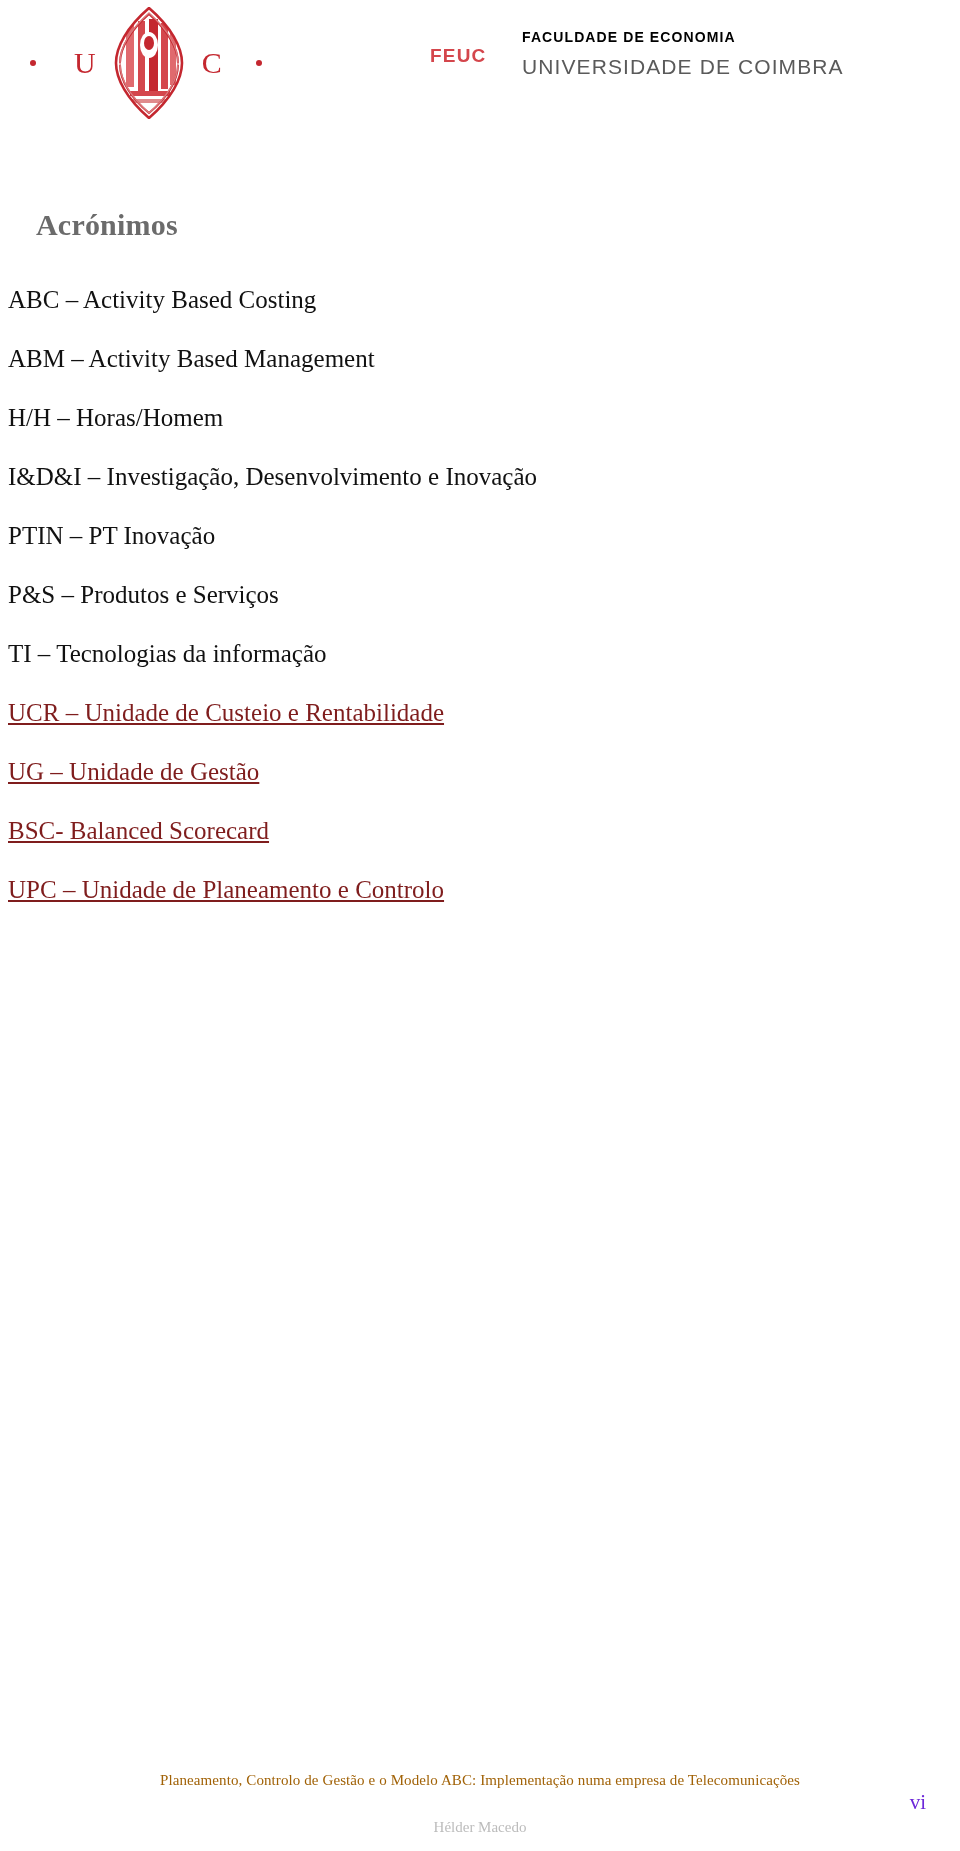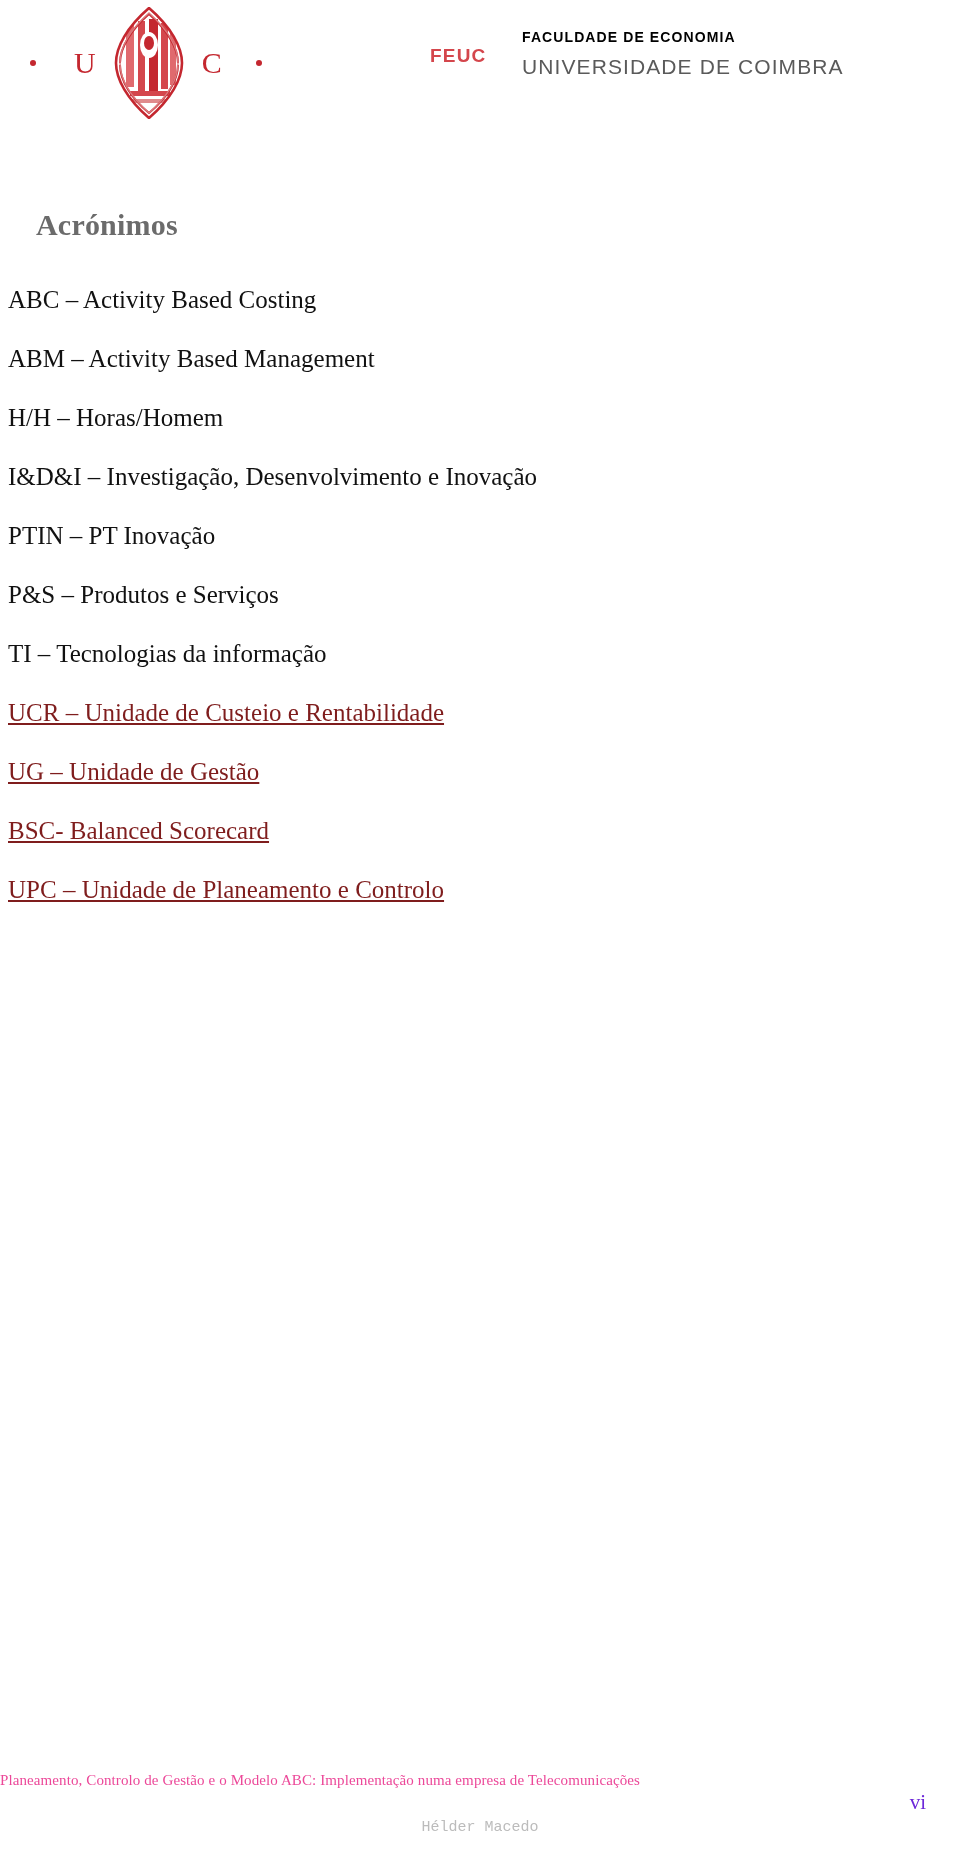--- a/index.html
+++ b/index.html
@@ -131,29 +131,29 @@
   .acronym-line.faint { color: #7f1d1d; text-decoration: underline; }
 
   
   .footer {
     position: absolute;
     left: 0;
     top: 1772px;
     width: 960px;
   }
   .footer-title {
-    text-align: left;
+    text-align: center;
     font-family: "Liberation Serif", "DejaVu Serif", serif;
     font-size: 15px;
-    color: #ec4899;
+    color: #a16207;
     letter-spacing: 0.1px;
   }
   .footer-author {
     text-align: center;
-    font-family: Liberation Mono, monospace;
+    font-family: Liberation Serif, serif;
     font-size: 15px;
     color: #bcbcbc;
     margin-top: 30px;
   }
   .page-number {
     position: absolute;
     right: 34px;
     top: 1790px;
     font-family: "Liberation Serif", "DejaVu Serif", serif;
     font-size: 21px;

